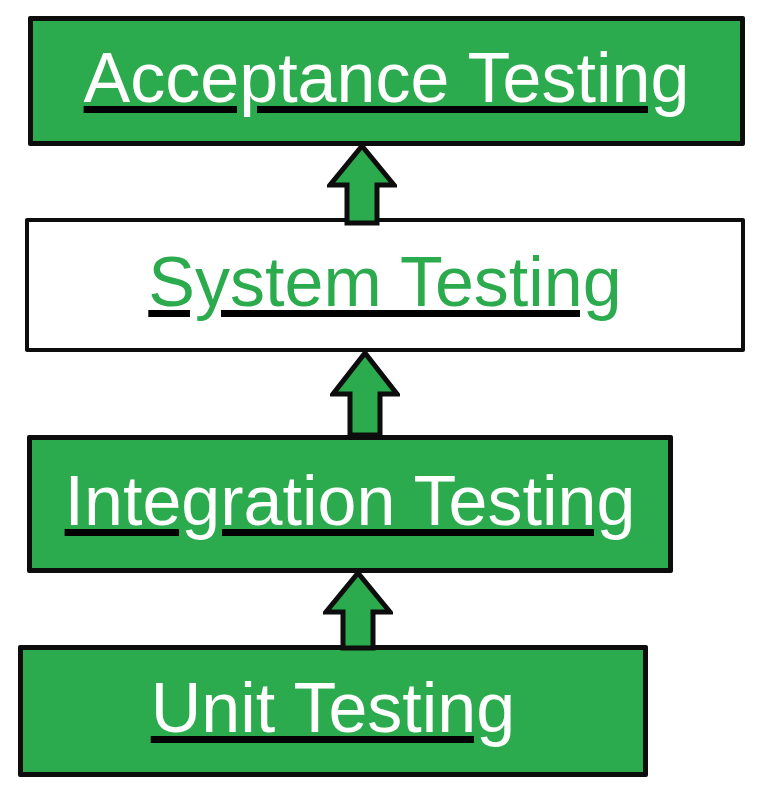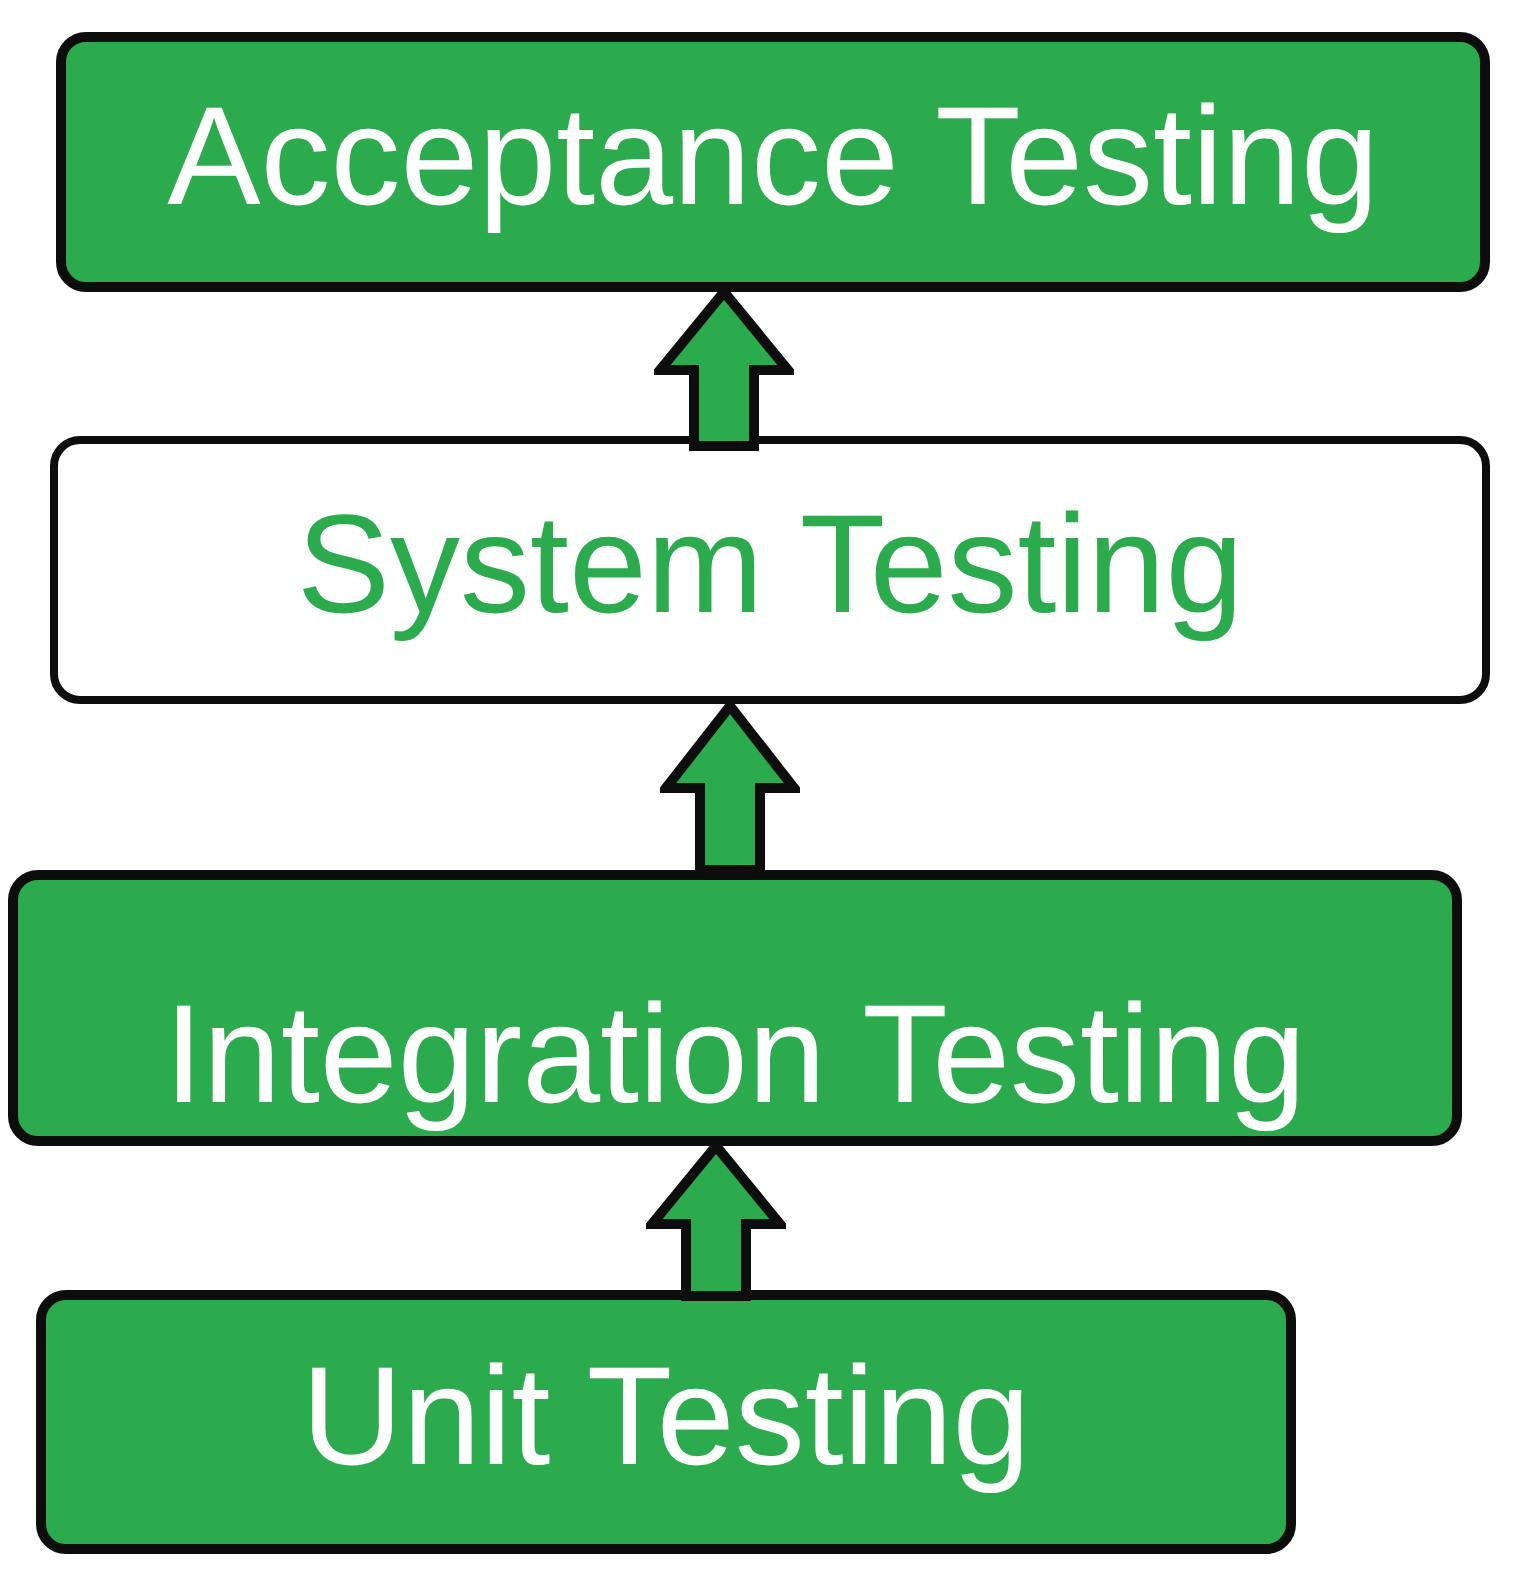--- a/index.html
+++ b/index.html
@@ -16,22 +16,23 @@
     height: 798px;
     background: var(--bg);
     overflow: hidden;
     font-family: "Liberation Sans", sans-serif;
   }
   .box {
     position: absolute;
     display: flex;
     align-items: center;
     justify-content: center;
-    border-radius: 15px;
+    border-radius: 2px;
     z-index: 1;
+    text-decoration: underline;
   }
   .box .label {
     font-size: 70px;
     font-weight: 400;
     white-space: nowrap;
     letter-spacing: 0px;
     line-height: 1;
     padding-bottom: 6px;
   }
   .box.green {
@@ -41,21 +42,21 @@
   .box.green .label { color: var(--text-on-green); }
   .box.white {
     background: var(--bg);
     border: 4px solid var(--outline);
     text-align: right;
   }
   .box.white .label { color: var(--green); }
 
   .b1 { top: 16px;  left: 28px; width: 717px; height: 130px; }
   .b2 { top: 218px; left: 25px; width: 720px; height: 134px; }
-  .b3 { top: 435px; left: 4px; width: 727px; height: 138px; align-items: flex-end; }
+  .b3 { top: 435px; left: 27px; width: 646px; height: 138px; }
   .b4 { top: 645px; left: 18px; width: 630px; height: 132px; }
 
   .arrow {
     position: absolute;
     z-index: 2;
     display: block;
   }
   .arrow polygon {
     fill: var(--green);
     stroke: var(--outline);

